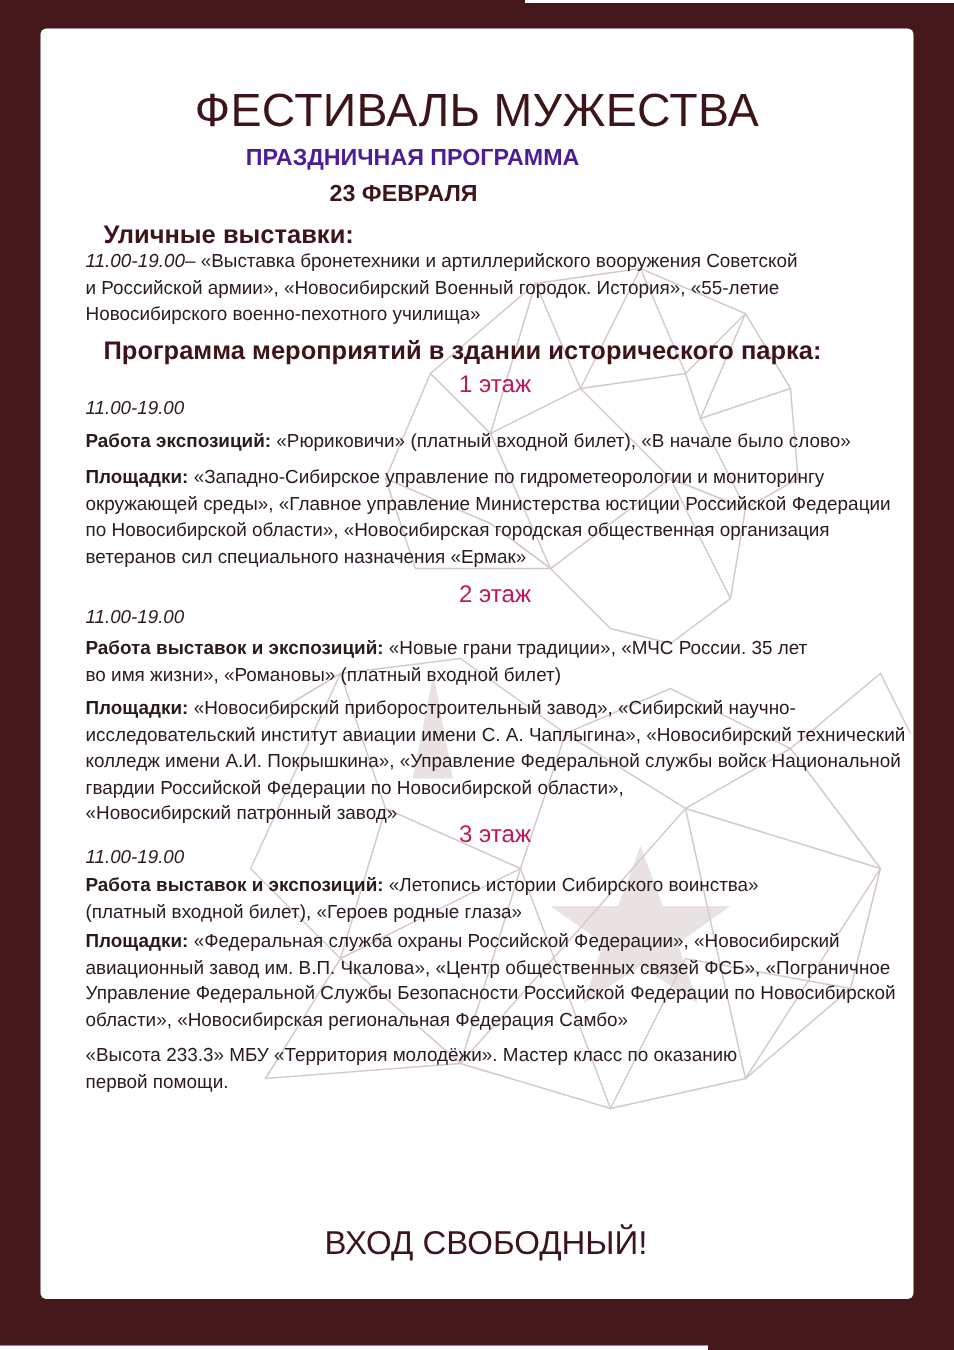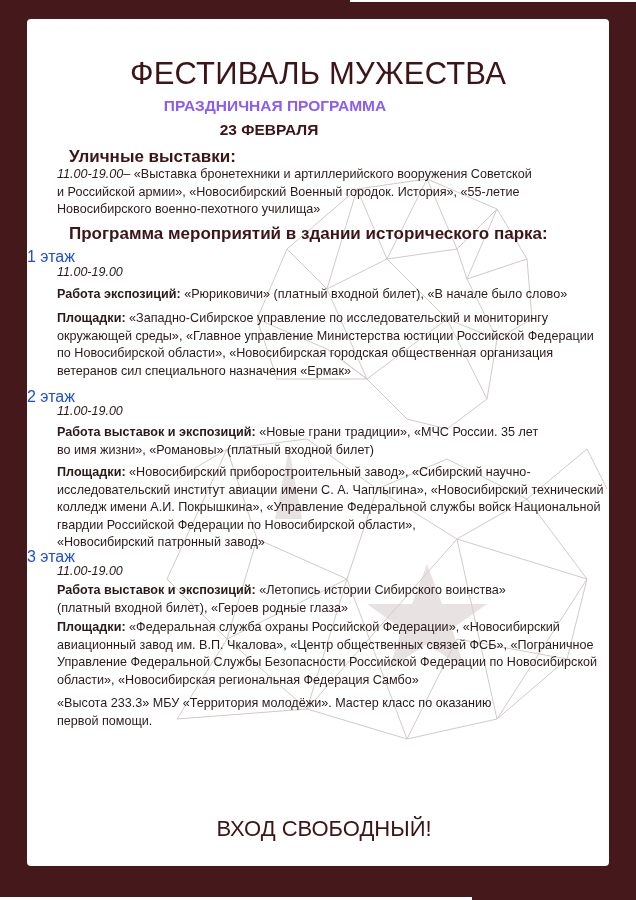--- a/index.html
+++ b/index.html
@@ -4,27 +4,27 @@
 <style>
   html,body{margin:0;padding:0;}
   body{width:636px;height:900px;background:#45191b;position:relative;overflow:hidden;
        font-family:"Liberation Sans","DejaVu Sans",sans-serif;color:#3d1417;}
   .strip-top{position:absolute;left:350px;top:0;width:286px;height:2px;background:#ffffff;}
   .strip-bottom{position:absolute;left:0;top:897px;width:472px;height:3px;background:#ffffff;}
   .card{position:absolute;left:27px;top:19px;width:582px;height:847px;background:#ffffff;border-radius:4px;overflow:hidden;}
   .watermark{position:absolute;left:0;top:0;width:582px;height:847px;pointer-events:none;}
   .content{position:relative;}
   .title{position:absolute;left:0;width:582px;text-align:center;top:37px;font-size:31px;letter-spacing:0.2px;color:#3d1417;}
-  .subtitle{position:absolute;left:0;width:496px;text-align:center;top:78px;font-size:15.5px;font-weight:bold;color:#8b5cf6;}
+  .subtitle{position:absolute;left:0;width:496px;text-align:center;top:78px;font-size:15.5px;font-weight:bold;color:#4c1d95;}
   .date{position:absolute;left:0;width:484px;text-align:center;top:102px;font-size:15.5px;font-weight:bold;color:#3d1417;}
   .h2{position:absolute;left:10px;font-size:17px;font-weight:bold;color:#3d1417;margin-left:32px;}
   .para{position:absolute;font-size:12.6px;line-height:17.5px;color:#2a1a1a;}
   .para b{font-weight:bold;}
   .para i{font-style:italic;}
-  .floor{position:absolute;left:0;width:582px;text-align:left;font-size:16px;color:#1d4ed8;font-weight:normal;}
+  .floor{position:absolute;left:12px;width:582px;text-align:center;font-size:16px;color:#be185d;font-weight:normal;}
   .time{position:absolute;left:30px;font-size:12.5px;font-style:italic;color:#2a1a1a;}
   .free{position:absolute;left:0;width:594px;text-align:center;top:797px;font-size:22px;color:#3d1417;}
 </style>
 </head>
 <body>
 
 <div class="strip-top"></div>
 <div class="strip-bottom"></div>
 
 <div class="card">
@@ -62,21 +62,21 @@
     </div>
 
     <div class="h2" style="top:205px;">Программа мероприятий в здании исторического парка:</div>
 
     <div class="floor" style="top:229px;">1 этаж</div>
     <div class="time" style="top:246px;">11.00-19.00</div>
     <div class="para" style="left:30px;top:267px;">
       <div><b>Работа экспозиций:</b><span> «Рюриковичи» (платный входной билет), «В начале было слово»</span></div>
     </div>
     <div class="para" style="left:30px;top:291px;">
-      <div><b>Площадки:</b><span> «Западно-Сибирское управление по исследовательский и мониторингу</span></div>
+      <div><b>Площадки:</b><span> «Западно-Сибирское управление по гидрометеорологии и мониторингу</span></div>
       <div>окружающей среды», «Главное управление Министерства юстиции Российской Федерации</div>
       <div>по Новосибирской области», «Новосибирская городская общественная организация</div>
       <div>ветеранов сил специального назначения «Ермак»</div>
     </div>
 
     <div class="floor" style="top:369px;">2 этаж</div>
     <div class="time" style="top:385px;">11.00-19.00</div>
     <div class="para" style="left:30px;top:405px;">
       <div><b>Работа выставок и экспозиций:</b><span> «Новые грани традиции», «МЧС России. 35 лет</span></div>
       <div>во имя жизни», «Романовы» (платный входной билет)</div>

